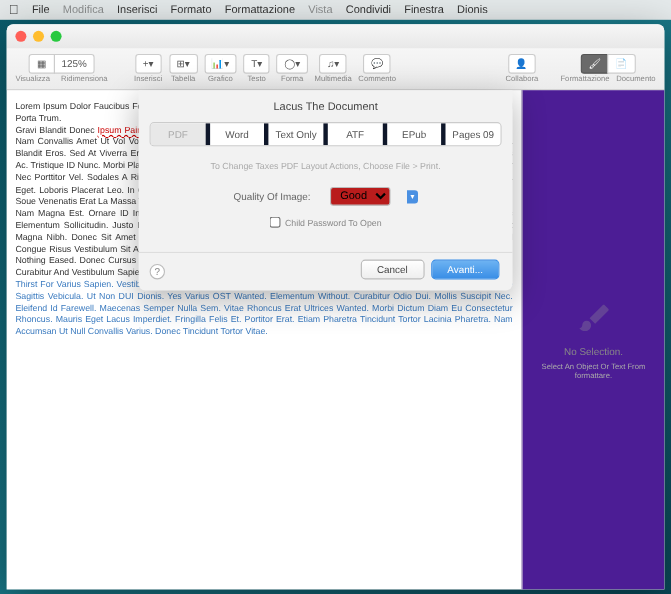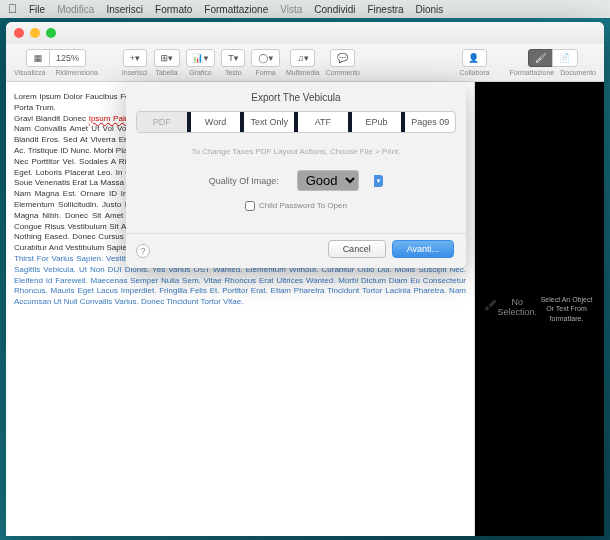--- a/index.html
+++ b/index.html
@@ -25,38 +25,38 @@
 .tb-seg .tb-btn:first-child{border-radius:3px 0 0 3px;margin-left:0}
 .tb-seg .tb-btn:last-child{border-radius:0 3px 3px 0}
 .tb-label{font-size:7px;color:#888}
 .spacer{flex:1}
 .tb-btn.dark{background:#6a6a6a;color:#fff;border-color:#555}
 
 .content { display:flex; height: calc(100% - 60px); }
 .doc { flex:1; padding: 10px 8px; font-size: 8px; line-height: 1.35; color:#333; overflow:hidden; text-align: justify; }
 .doc .highlight{color:#c00;text-decoration: underline wavy #c00;}
 .doc .blue{color:#3a7abf}
-.inspector { width:130px; border-left:1px solid #e0e0e0; background:#000000; display:flex; align-items:center; justify-content:center; padding:8px; }
+.inspector { width:130px; border-left:1px solid #e0e0e0; background:#4c1d95; display:flex; flex-direction:column; align-items:center; justify-content:center; padding:8px; }
 .brush { width:32px; height:36px; opacity:0.3; margin-bottom:8px; }
 .insp-title{font-size:9px;color:#888;text-align:center;margin-bottom:4px}
 .insp-sub{font-size:7px;color:#aaa;text-align:center;line-height:1.3}
 
 .sheet { position:absolute; top:60px; left:120px; width:340px; background:#f2f2f2; border-radius:0 0 6px 6px; box-shadow:0 8px 30px rgba(0,0,0,0.3); padding-bottom:10px; }
 .sheet h3{text-align:center;font-size:10px;font-weight:normal;color:#444;padding:10px 0 8px}
 .tabs{display:flex;border:1px solid #ccc;border-radius:4px;margin:0 10px;background:#fff;overflow:hidden}
 .tab{flex:1;text-align:center;font-size:9px;padding:5px 0;color:#555;border-right:4px solid #0f172a}
 .tab:last-child{border-right:none}
 .tab.active{background:#e8e8e8;color:#aaa}
 .sheet-body{padding:14px 32px;font-size:9px;color:#999}
 .hint{text-align:center;color:#aaa;font-size:8px;margin-bottom:14px}
 .row{display:flex;align-items:center;gap:18px;margin-bottom:10px;justify-content:center}
 .row label{color:#666;text-align:right}
-select{font-size:13px;padding:1px 4px;border:1px solid #bbb;border-radius:3px;background:#a3a3a3}
+select{font-size:10px;padding:1px 4px;border:1px solid #bbb;border-radius:3px;background:#b91c1c}
 .sel-arrow{background:#4a90e2;color:#fff;font-size:7px;padding:2px 3px;border-radius:0 3px 3px 0;margin-left:-3px}
-.chk{display:flex;gap:4px;justify-content:center;color:#888;font-size:8px}
+.chk{display:flex;align-items:center;gap:4px;justify-content:center;color:#888;font-size:8px}
 .chk input{width:10px;height:10px}
 .sheet-footer{display:flex;justify-content:flex-end;gap:6px;padding:6px 12px 0;border-top:1px solid #ddd;margin-top:8px}
 .btn{font-size:9px;padding:3px 14px;border-radius:4px;border:1px solid #bbb;background:linear-gradient(#fff,#eee);color:#444}
 .btn.primary{background:linear-gradient(#6db3f2,#3a8ee6);color:#fff;border-color:#3a8ee6}
 .help{position:absolute;left:10px;bottom:10px;width:14px;height:14px;border:1px solid #bbb;border-radius:50%;font-size:9px;color:#888;display:flex;align-items:center;justify-content:center;background:#fff}
 </style>
 </head>
 <body>
 
 <div class="menubar">
@@ -153,21 +153,21 @@
     <div class="inspector">
       <svg class="brush" viewBox="0 0 24 24">
           <path fill="#999" d="M7 14c-1.7 0-3 1.3-3 3 0 1.3-1.2 2-2 2 1 1.3 2.5 2 4 2 2.2 0 4-1.8 4-4 0-1.7-1.3-3-3-3zm13.7-9.3l-1.4-1.4c-.4-.4-1-.4-1.4 0L9 12.2l3.8 3.8 8.9-8.9c.4-.4.4-1 0-1.4z"></path>
         </svg>
       <div class="insp-title">No Selection.</div>
       <div class="insp-sub">Select An Object Or Text From formattare.</div>
     </div>
   </div>
 
   <div class="sheet">
-    <h3>Export The Vebicula</h3>
+    <h3>Lacus The Document</h3>
     <div class="tabs">
       <div class="tab active">PDF</div>
       <div class="tab">Word</div>
       <div class="tab">Text Only</div>
       <div class="tab">ATF</div>
       <div class="tab">EPub</div>
       <div class="tab">Pages 09</div>
     </div>
     <div class="sheet-body">
       <div class="hint">To Change Taxes PDF Layout Actions, Choose File &gt; Print.</div>

